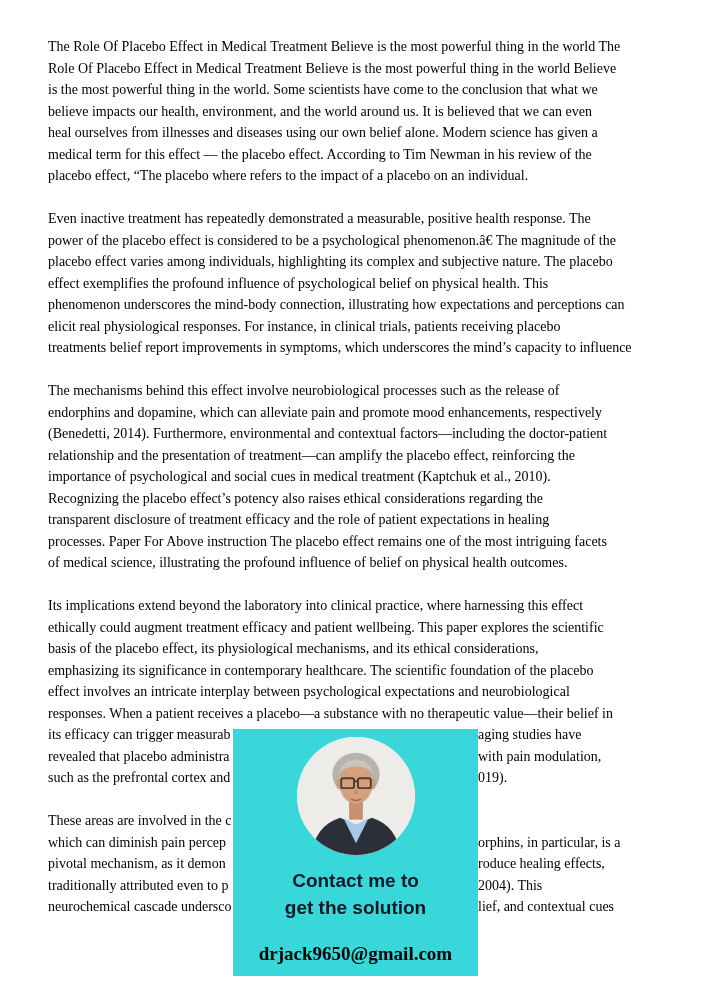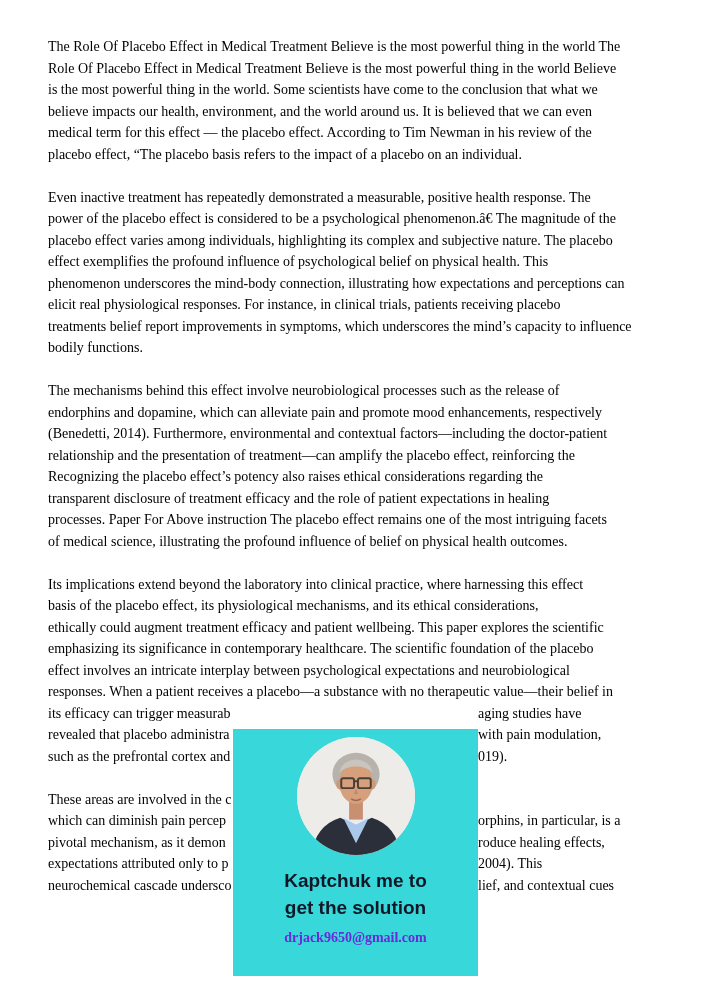--- a/index.html
+++ b/index.html
@@ -51,77 +51,78 @@
   }
   .avatar-wrap svg { display: block; width: 118px; height: 118px; }
   .contact-heading {
     font-family: "Liberation Sans", sans-serif;
     font-weight: 700;
     font-size: 19px;
     line-height: 27px;
     color: #101828;
   }
   .contact-email {
-    margin-top: 9px;
+    margin-top: 22px;
     font-family: "Liberation Serif", serif;
     font-weight: 700;
-    font-size: 14px;
-    color: #6d28d9;
+    font-size: 19px;
+    color: #000000;
   }
 </style>
 </head>
 <body>
 
 <div class="page">
 
   <div class="doc-body">
       <div class="paragraph">
         <div class="line">The Role Of Placebo Effect in Medical Treatment Believe is the most powerful thing in the world The</div>
         <div class="line">Role Of Placebo Effect in Medical Treatment Believe is the most powerful thing in the world Believe</div>
         <div class="line">is the most powerful thing in the world. Some scientists have come to the conclusion that what we</div>
         <div class="line">believe impacts our health, environment, and the world around us. It is believed that we can even</div>
+        <div class="line">heal ourselves from illnesses and diseases using our own belief alone. Modern science has given a</div>
         <div class="line">medical term for this effect — the placebo effect. According to Tim Newman in his review of the</div>
-        <div class="line">placebo effect, “The placebo basis refers to the impact of a placebo on an individual.</div>
+        <div class="line">placebo effect, “The placebo where refers to the impact of a placebo on an individual.</div>
       </div>
       <div class="paragraph">
         <div class="line">Even inactive treatment has repeatedly demonstrated a measurable, positive health response. The</div>
         <div class="line">power of the placebo effect is considered to be a psychological phenomenon.â€ The magnitude of the</div>
         <div class="line">placebo effect varies among individuals, highlighting its complex and subjective nature. The placebo</div>
         <div class="line">effect exemplifies the profound influence of psychological belief on physical health. This</div>
         <div class="line">phenomenon underscores the mind-body connection, illustrating how expectations and perceptions can</div>
         <div class="line">elicit real physiological responses. For instance, in clinical trials, patients receiving placebo</div>
         <div class="line">treatments belief report improvements in symptoms, which underscores the mind’s capacity to influence</div>
-        <div class="line">bodily functions.</div>
       </div>
       <div class="paragraph">
         <div class="line">The mechanisms behind this effect involve neurobiological processes such as the release of</div>
         <div class="line">endorphins and dopamine, which can alleviate pain and promote mood enhancements, respectively</div>
         <div class="line">(Benedetti, 2014). Furthermore, environmental and contextual factors—including the doctor-patient</div>
         <div class="line">relationship and the presentation of treatment—can amplify the placebo effect, reinforcing the</div>
+        <div class="line">importance of psychological and social cues in medical treatment (Kaptchuk et al., 2010).</div>
         <div class="line">Recognizing the placebo effect’s potency also raises ethical considerations regarding the</div>
         <div class="line">transparent disclosure of treatment efficacy and the role of patient expectations in healing</div>
         <div class="line">processes. Paper For Above instruction The placebo effect remains one of the most intriguing facets</div>
         <div class="line">of medical science, illustrating the profound influence of belief on physical health outcomes.</div>
       </div>
       <div class="paragraph">
         <div class="line">Its implications extend beyond the laboratory into clinical practice, where harnessing this effect</div>
+        <div class="line">ethically could augment treatment efficacy and patient wellbeing. This paper explores the scientific</div>
         <div class="line">basis of the placebo effect, its physiological mechanisms, and its ethical considerations,</div>
-        <div class="line">ethically could augment treatment efficacy and patient wellbeing. This paper explores the scientific</div>
         <div class="line">emphasizing its significance in contemporary healthcare. The scientific foundation of the placebo</div>
         <div class="line">effect involves an intricate interplay between psychological expectations and neurobiological</div>
         <div class="line">responses. When a patient receives a placebo—a substance with no therapeutic value—their belief in</div>
         <div class="line split"><span class="frag-left">its efficacy can trigger measurab</span><span class="frag-right">aging studies have</span></div>
         <div class="line split"><span class="frag-left">revealed that placebo administra</span><span class="frag-right">with pain modulation,</span></div>
         <div class="line split"><span class="frag-left">such as the prefrontal cortex and</span><span class="frag-right">019).</span></div>
       </div>
       <div class="paragraph">
         <div class="line split"><span class="frag-left">These areas are involved in the c</span></div>
         <div class="line split"><span class="frag-left">which can diminish pain percep</span><span class="frag-right">orphins, in particular, is a</span></div>
         <div class="line split"><span class="frag-left">pivotal mechanism, as it demon</span><span class="frag-right">roduce healing effects,</span></div>
-        <div class="line split"><span class="frag-left">expectations attributed only to p</span><span class="frag-right">2004). This</span></div>
+        <div class="line split"><span class="frag-left">traditionally attributed even to p</span><span class="frag-right">2004). This</span></div>
         <div class="line split"><span class="frag-left">neurochemical cascade undersco</span><span class="frag-right">lief, and contextual cues</span></div>
       </div>
     </div>
 
   <div class="overlay" style="background: rgb(56, 216, 218);">
     <div class="avatar-wrap">
       <svg viewBox="0 0 120 120" aria-hidden="true">
         <rect x="0" y="0" width="120" height="120" fill="#edece8"></rect>
 
         <path d="M14,122 Q18,90 44,82 L60,90 L76,82 Q102,90 106,122 Z" fill="#2a2f3a"></path>
@@ -143,19 +144,19 @@
 
         <rect x="45" y="42" width="13" height="10" rx="2" fill="none" stroke="#4a4038" stroke-width="2"></rect>
         <rect x="62" y="42" width="13" height="10" rx="2" fill="none" stroke="#4a4038" stroke-width="2"></rect>
         <line x1="58" y1="45" x2="62" y2="45" stroke="#4a4038" stroke-width="2"></line>
 
         <path d="M60,52 L58,58 L62,58 Z" fill="#c08a66"></path>
         <path d="M55,63 Q60,66 65,63" fill="none" stroke="#9a6a4e" stroke-width="1.5"></path>
       </svg>
     </div>
     <div class="contact-heading">
-      <div>Kaptchuk me to</div>
+      <div>Contact me to</div>
       <div>get the solution</div>
     </div>
     <div class="contact-email">drjack9650@gmail.com</div>
   </div>
 
 </div>
 
 </body></html>

